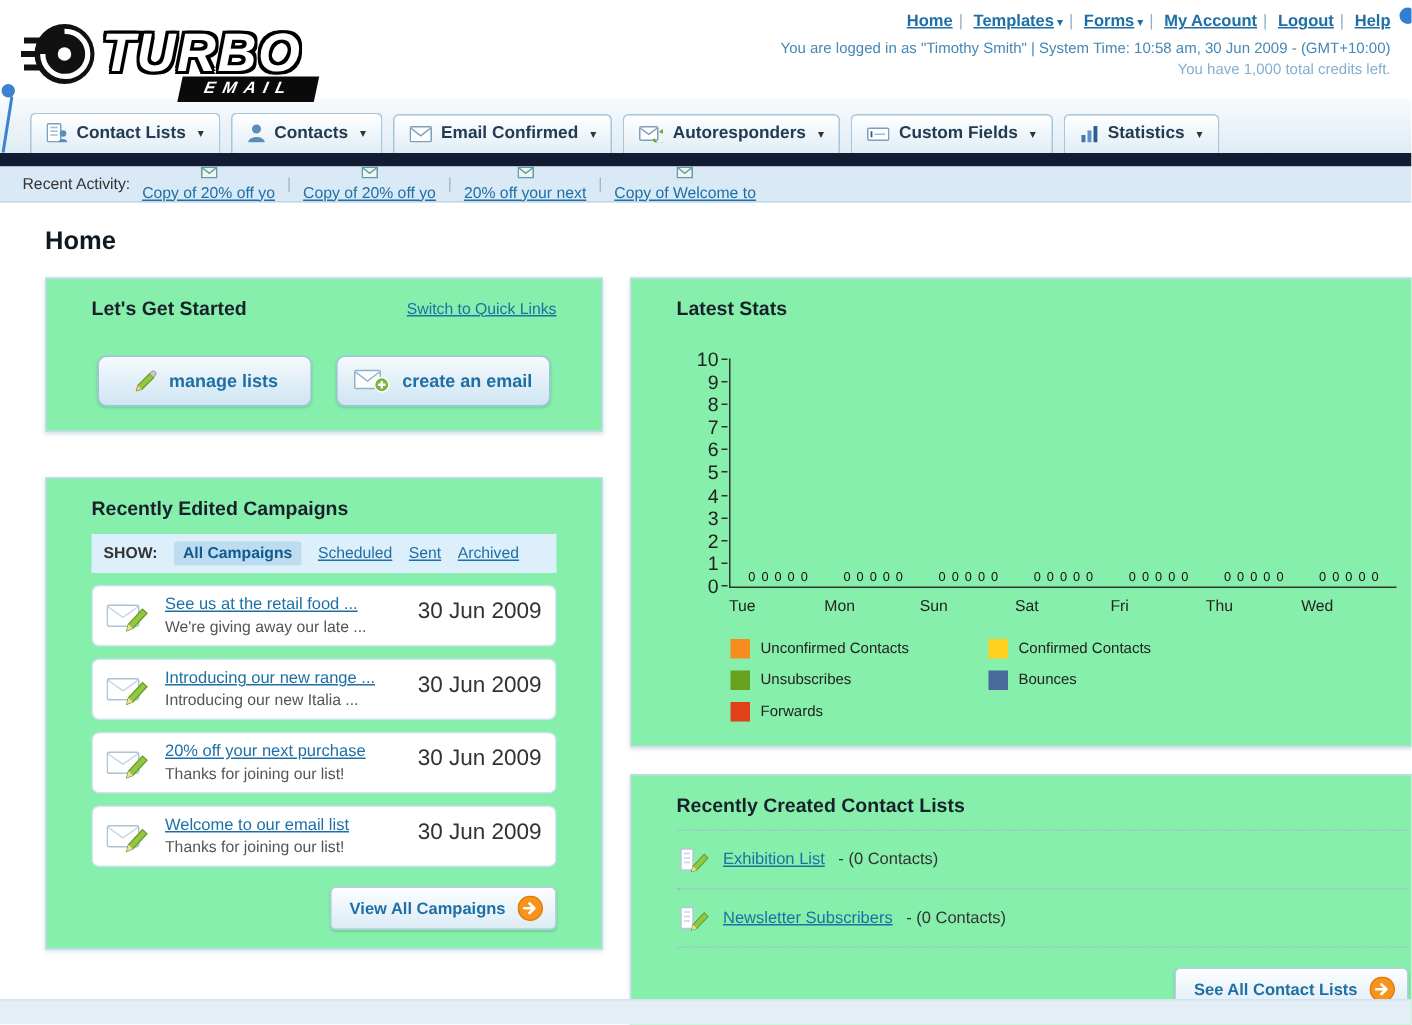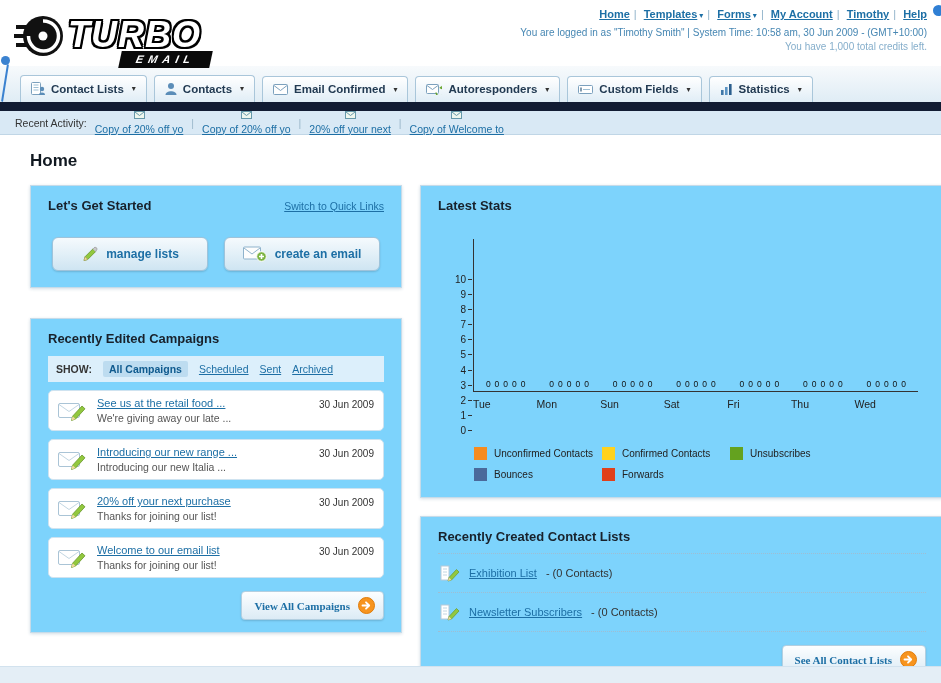--- a/index.html
+++ b/index.html
@@ -38,54 +38,54 @@
   .activity-item{display:flex;align-items:center;gap:4px;flex-direction:column;}
   .activity a{font-weight:normal;}
   .activity .sep{color:#9ab7ca;}
 
   
   main{padding:12px 30px 0 30px;}
   .page-title{font-size:17px;font-weight:bold;color:#101820;margin:4px 0 14px;}
   .columns{display:flex;gap:18px;align-items:flex-start;}
   .col-left{width:372px;flex:none;display:flex;flex-direction:column;gap:30px;}
   .col-right{flex:1;display:flex;flex-direction:column;gap:18px;}
-  .panel{background:#7dd3fc;border:1px solid #c6dbe9;box-shadow:0 1px 3px rgba(110,145,170,0.3);padding:12px 17px;}
+  .panel{background:#86efac;border:1px solid #c6dbe9;box-shadow:0 1px 3px rgba(110,145,170,0.3);padding:12px 30px;}
   .panel-title{font-size:13px;font-weight:bold;color:#18212b;}
   .panel-head{display:flex;justify-content:space-between;align-items:center;}
   .switch-link{font-size:10.5px;}
 
   .gs-buttons{display:flex;gap:16px;margin:24px 4px 4px;}
   .big-btn{flex:1;display:flex;align-items:center;justify-content:center;gap:8px;background:linear-gradient(#f5fafd,#cfe5f2);border:1px solid #9fc3da;border-radius:6px;height:34px;font-size:12px;font-weight:bold;color:#1d6fa5;box-shadow:0 1px 2px rgba(0,0,0,0.15);cursor:pointer;}
 
   .filter-bar{background:#dceffb;margin-top:10px;padding:5px 8px;font-size:10.5px;display:flex;align-items:center;gap:11px;}
   .show-label{font-weight:bold;color:#333;}
   .filter.selected{background:#bddcf0;color:#0f5a8e;font-weight:bold;padding:2px 6px;border-radius:2px;text-decoration:none;}
   .camp-item{border:1px solid #cfe3f0;border-radius:5px;margin-top:8px;padding:6px 9px;display:flex;align-items:center;gap:9px;background:#fff;}
   .camp-text{flex:1;}
   .camp-title{font-size:11px;}
   .camp-sub{font-size:10.5px;color:#555;margin-top:3px;}
-  .camp-date{font-size:10px;color:#333;align-self:flex-start;margin-top:2px;}
+  .camp-date{font-size:15px;color:#333;align-self:flex-start;margin-top:2px;}
   .panel-actions{display:flex;justify-content:flex-end;margin-top:13px;}
-  .action-btn{display:flex;align-items:center;gap:8px;background:linear-gradient(#fcfeff,#dcebf5);border:1px solid #b3cfe0;border-radius:4px;padding:5px 8px 5px 12px;font-size:11px;font-weight:bold;color:#1d6fa5;box-shadow:0 1px 2px rgba(0,0,0,0.15);cursor:pointer;font-family:Liberation Serif, serif;}
+  .action-btn{display:flex;align-items:center;gap:8px;background:linear-gradient(#fcfeff,#dcebf5);border:1px solid #b3cfe0;border-radius:4px;padding:5px 8px 5px 12px;font-size:11px;font-weight:bold;color:#1d6fa5;box-shadow:0 1px 2px rgba(0,0,0,0.15);cursor:pointer;}
 
   .stats-dropdown{margin-top:9px;border:1px solid #7f9db9;height:21px;display:flex;align-items:center;justify-content:space-between;font-size:11px;padding-left:6px;background:#fff;cursor:pointer;color:#111;}
   .dd-arrow{width:17px;height:100%;background:linear-gradient(#f6f6f6,#d6d6d6);border-left:1px solid #aabbcc;display:flex;align-items:center;justify-content:center;font-size:7px;color:#333;}
 
   .chart{display:flex;margin:26px 8px 0 6px;}
-  .y-axis{width:22px;height:152px;display:flex;flex-direction:column;justify-content:space-between;align-items:flex-end;padding-right:7px;font-size:10px;color:#222;margin-top:40px;}
+  .y-axis{width:22px;height:152px;display:flex;flex-direction:column;justify-content:space-between;align-items:flex-end;padding-right:7px;font-size:13px;color:#222;}
   .ytick{height:0;display:flex;align-items:center;position:relative;}
   .ytick::after{content:"";position:absolute;right:-6px;width:4px;height:1px;background:#333;}
   .plot-wrap{flex:1;}
   .plot{height:152px;border-left:1px solid #333;border-bottom:1px solid #333;position:relative;}
   .bar-groups{position:absolute;left:0;right:0;bottom:2px;display:flex;}
   .bar-group{flex:1;display:flex;justify-content:center;gap:4px;font-size:8.5px;color:#111;}
   .x-axis{display:flex;margin-top:6px;font-size:10.5px;color:#222;}
   .day-label{flex:1;}
   .legend{display:flex;flex-wrap:wrap;margin:16px 0 4px 36px;row-gap:8px;width:452px;}
-  .legend-item{width:128px;display:flex;align-items:center;gap:7px;font-size:10px;color:#222;}
+  .legend-item{width:172px;display:flex;align-items:center;gap:7px;font-size:10px;color:#222;}
   .legend-swatch{width:13px;height:13px;flex:none;}
 
   .title-rule{border-bottom:1px dotted #9fbdd2;margin-top:9px;}
   .list-item{display:flex;align-items:center;gap:9px;padding:9px 2px;border-bottom:1px dotted #9fbdd2;font-size:11px;}
   .list-suffix{color:#333;}
 
   .footer-strip{position:absolute;bottom:0;left:0;right:0;height:16px;background:#e4eef6;border-top:1px solid #d2e2ee;}
 </style>
 </head>
 <body>
@@ -107,21 +107,21 @@
       <div class="logo-text">TURBO</div>
       <div class="logo-sub">EMAIL</div>
     </div>
   </div>
   <div class="top-right">
     <div class="top-links">
       <a>Home</a><span class="sep">|</span>
       <a><span>Templates</span><span class="caret">▾</span></a><span class="sep">|</span>
       <a><span>Forms</span><span class="caret">▾</span></a><span class="sep">|</span>
       <a>My Account</a><span class="sep">|</span>
-      <a>Timothy</a><span class="sep">|</span>
+      <a>Logout</a><span class="sep">|</span>
       <a>Help</a>
     </div>
     <div class="login-info">You are logged in as "Timothy Smith" | System Time: 10:58 am, 30 Jun 2009 - (GMT+10:00)</div>
     <div class="credits">You have 1,000 total credits left.</div>
   </div>
 </header>
 
 <nav class="navbar">
   <div class="tab">
     <svg width="14" height="13" viewBox="0 0 14 13">

